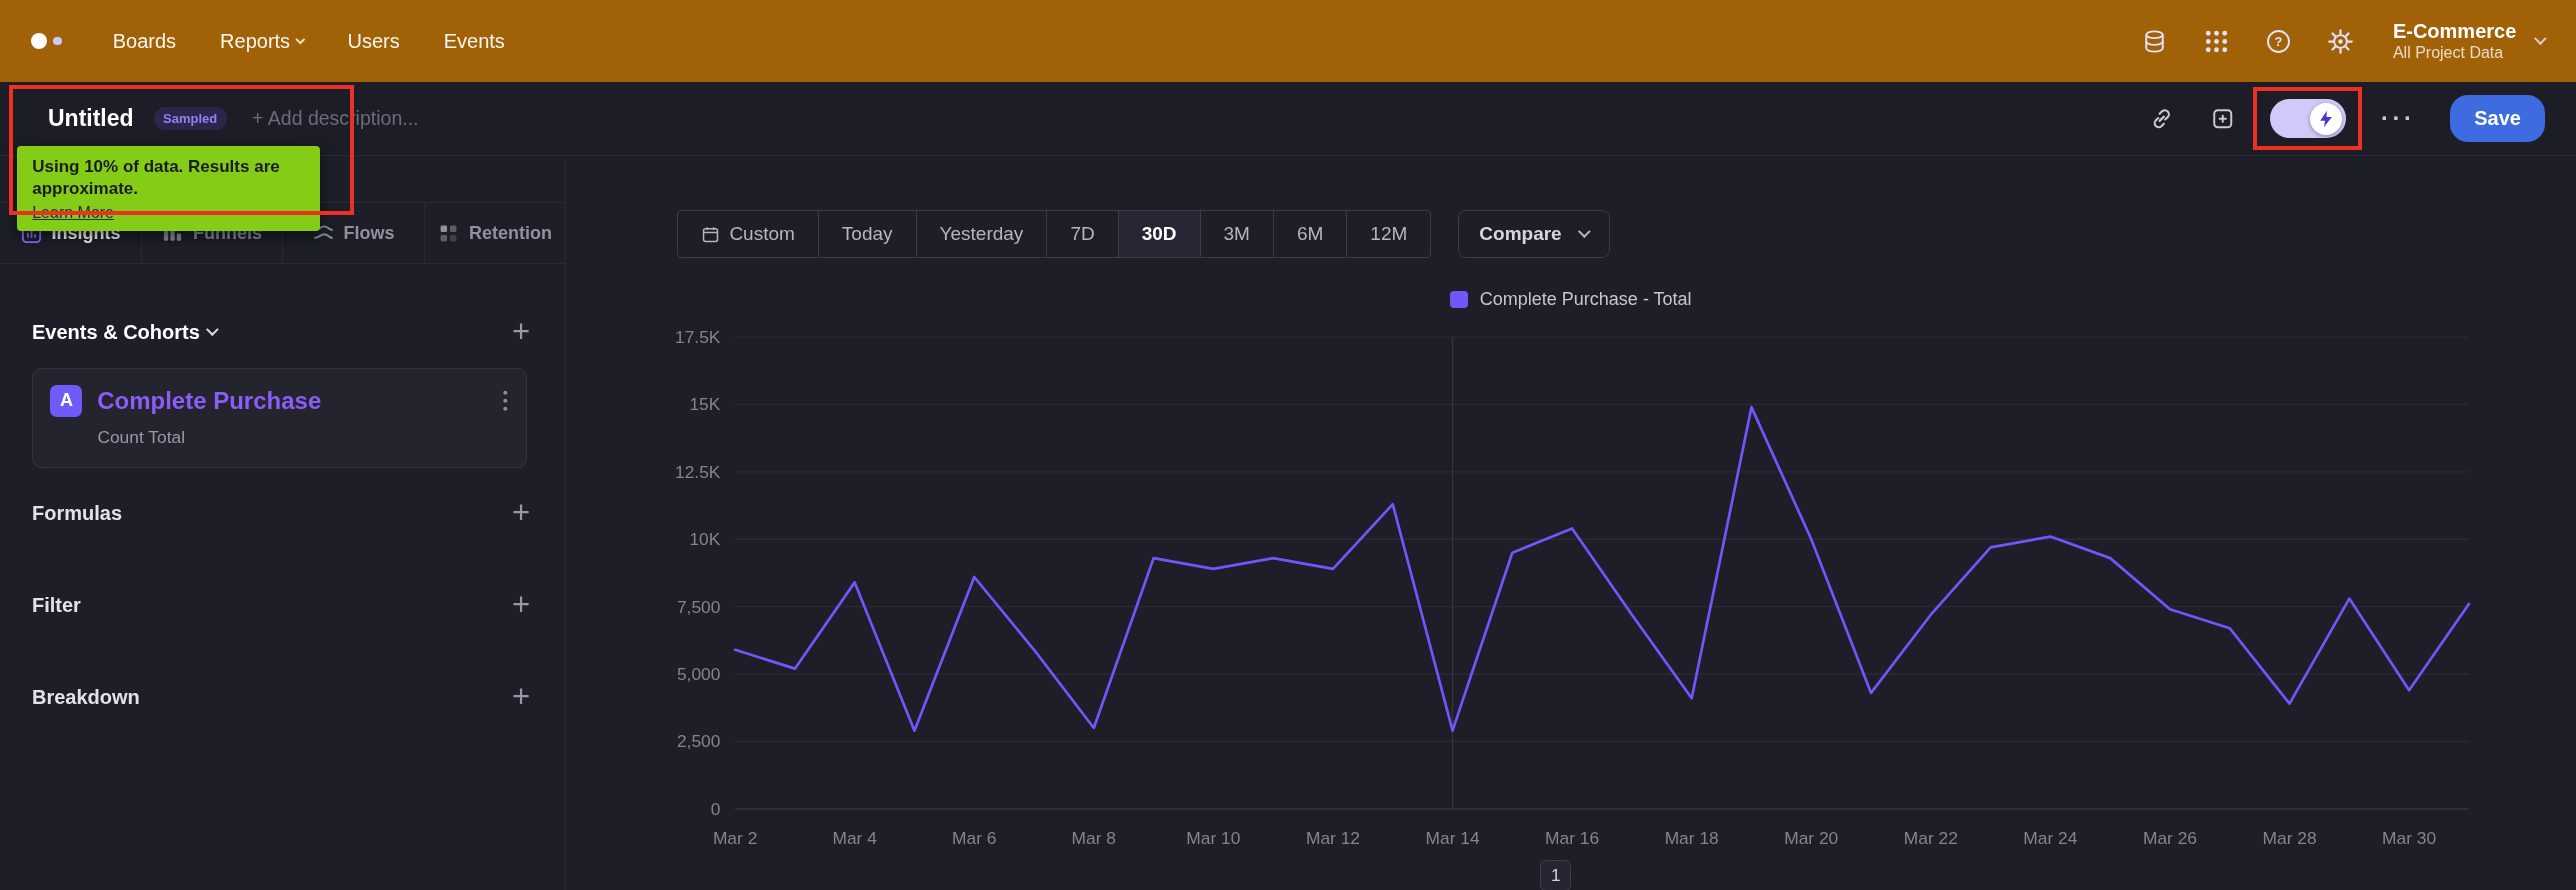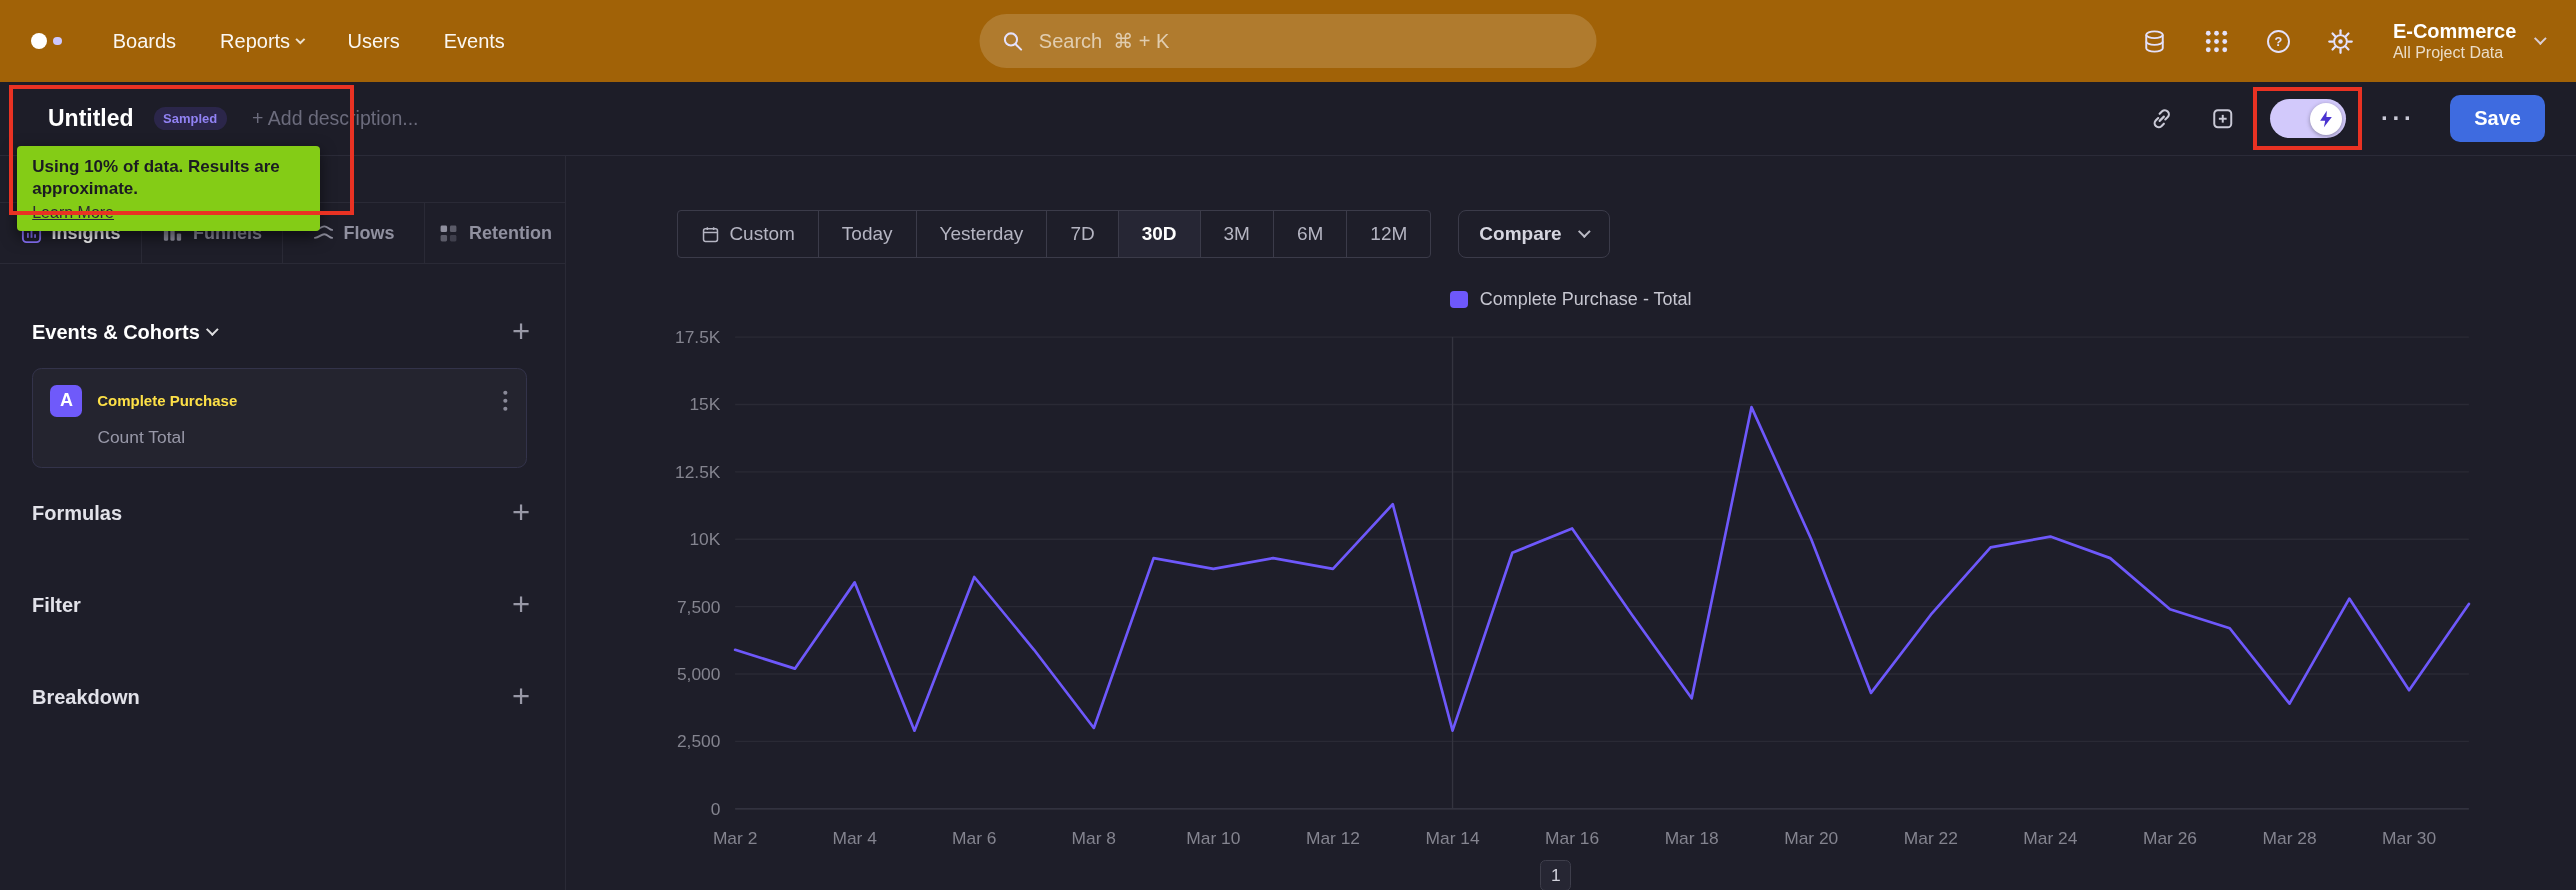--- a/index.html
+++ b/index.html
@@ -24,21 +24,21 @@
   .project-sub { font-size:16px; color:rgba(255,255,255,.78); line-height:1.2; }
 
   
   .titlebar { height:74px; background:#1d1d28; border-bottom:1.3px solid #2b2b38; display:flex; align-items:center; padding:0 31px 0 48px; position:relative; }
   .report-title { font-size:23px; font-weight:700; color:#ffffff; }
   .sampled-badge { margin-left:20px; font-size:13px; font-weight:600; color:#9182f4; background:rgba(120,86,255,.16); padding:4px 9.4px; border-radius:15px; cursor:pointer; }
   .add-desc { margin-left:25.5px; font-size:19.5px; color:#6b6b7c; cursor:text; }
   .title-right { margin-left:auto; display:flex; align-items:center; gap:35px; color:#c9c9d6; }
   .tb-ico { display:inline-flex; cursor:pointer; color:#c9c9d6; }
   .dots-h { font-size:24px; font-weight:700; letter-spacing:3.4px; color:#c9c9d6; cursor:pointer; line-height:0.6; }
-  .save-btn { background:#3e6be0; color:#ffffff; font-size:20px; font-weight:600; border:none; border-radius:10px; padding:12px 24px; cursor:pointer; font-family:inherit; }
+  .save-btn { background:#3e6be0; color:#ffffff; font-size:20px; font-weight:600; border:none; border-radius:18px; padding:12px 24px; cursor:pointer; font-family:inherit; }
 
   
   .toggle-wrap { position:relative; display:inline-flex; }
   .toggle { width:76px; height:39px; border-radius:20px; background:#d2c9fb; display:inline-flex; align-items:center; cursor:pointer; position:relative; }
   .knob { position:absolute; right:4px; width:32px; height:32px; border-radius:50%; background:#ffffff; display:flex; align-items:center; justify-content:center; box-shadow:0 1.3px 4px rgba(0,0,0,.35); }
 
   
   .redbox { border:4px solid #e93223; position:absolute; z-index:60; pointer-events:none; }
   .redbox-title { left:9.4px; top:85px; width:345px; height:130px; }
   .redbox-toggle { left:-17.4px; top:-12px; right:-16px; bottom:-12px; }
@@ -61,21 +61,21 @@
   .tabicon { display:inline-flex; color:#90909f; }
 
   .events-header { margin:56px 35px 0 32px; display:flex; align-items:center; }
   .events-title { font-size:20px; font-weight:700; color:#ffffff; display:inline-flex; align-items:center; cursor:pointer; }
   .plus { margin-left:auto; font-size:31px; font-weight:300; color:#9898a6; cursor:pointer; line-height:0.8; }
 
   .event-card { margin:23px 38px 0 32px; border:1.3px solid #33334a; background:#24242f; border-radius:9.4px; padding:16px 17.4px 19px; }
   .card-row1 { display:flex; align-items:center; gap:14.8px; }
   .event-badge { width:32px; height:32px; border-radius:6.7px; background:#6f5afa; color:#fff; font-size:18px; font-weight:700;
                  display:flex; align-items:center; justify-content:center; }
-  .event-name { font-size:15px; font-weight:600; color:#fde047; }
+  .event-name { font-size:24px; font-weight:600; color:#8b5cf6; }
   .kebab { margin-left:auto; color:#8a8a99; cursor:pointer; display:inline-flex; }
   .event-metric { margin:10.7px 0 0 47px; font-size:17.4px; color:#9898a8; cursor:pointer; }
 
   .side-section { margin:67px 35px 0 32px; display:flex; align-items:center; }
   .side-section:first-child { margin-top:33px; }
   .section-label { font-size:20px; font-weight:700; color:#e2e2e9; }
 
   
   .main { flex:1; position:relative; display:flex; flex-direction:column; }
   .controls { display:flex; justify-content:space-between; align-items:center; margin:54px 105px 0 111px; }
@@ -111,29 +111,20 @@
       <span class="d1"></span>
       <span class="d2"></span>
     </div>
     <nav class="nav-items">
         <span class="nav-item">Boards</span>
         <span class="nav-item">Reports<i class="chev chev-nav"></i></span>
         <span class="nav-item">Users</span>
         <span class="nav-item">Events</span>
       </nav>
 
-    <div class="search">
-      <span class="nav-ico">
-        <svg viewBox="0 0 34 34" width="23" height="23">
-            <circle cx="14" cy="14" r="9" fill="none" stroke="currentColor" stroke-width="3"></circle>
-            <line x1="21" y1="21" x2="29" y2="29" stroke="currentColor" stroke-width="3" stroke-linecap="round"></line>
-          </svg>
-      </span>
-      <input type="text" placeholder="Search  ⌘ + K" style="">
-    </div>
 
     <div class="nav-right">
       <span class="nav-ico">
         <svg viewBox="0 0 36 36" width="27" height="27">
             <ellipse cx="18" cy="9" rx="11" ry="4.5" fill="none" stroke="currentColor" stroke-width="2.6"></ellipse>
             <path d="M7 9 v18 c0 2.5 4.9 4.5 11 4.5 s11 -2 11 -4.5 v-18" fill="none" stroke="currentColor" stroke-width="2.6"></path>
             <path d="M7 18 c0 2.5 4.9 4.5 11 4.5 s11 -2 11 -4.5" fill="none" stroke="currentColor" stroke-width="2.6"></path>
           </svg>
       </span>
       <span class="nav-ico">

